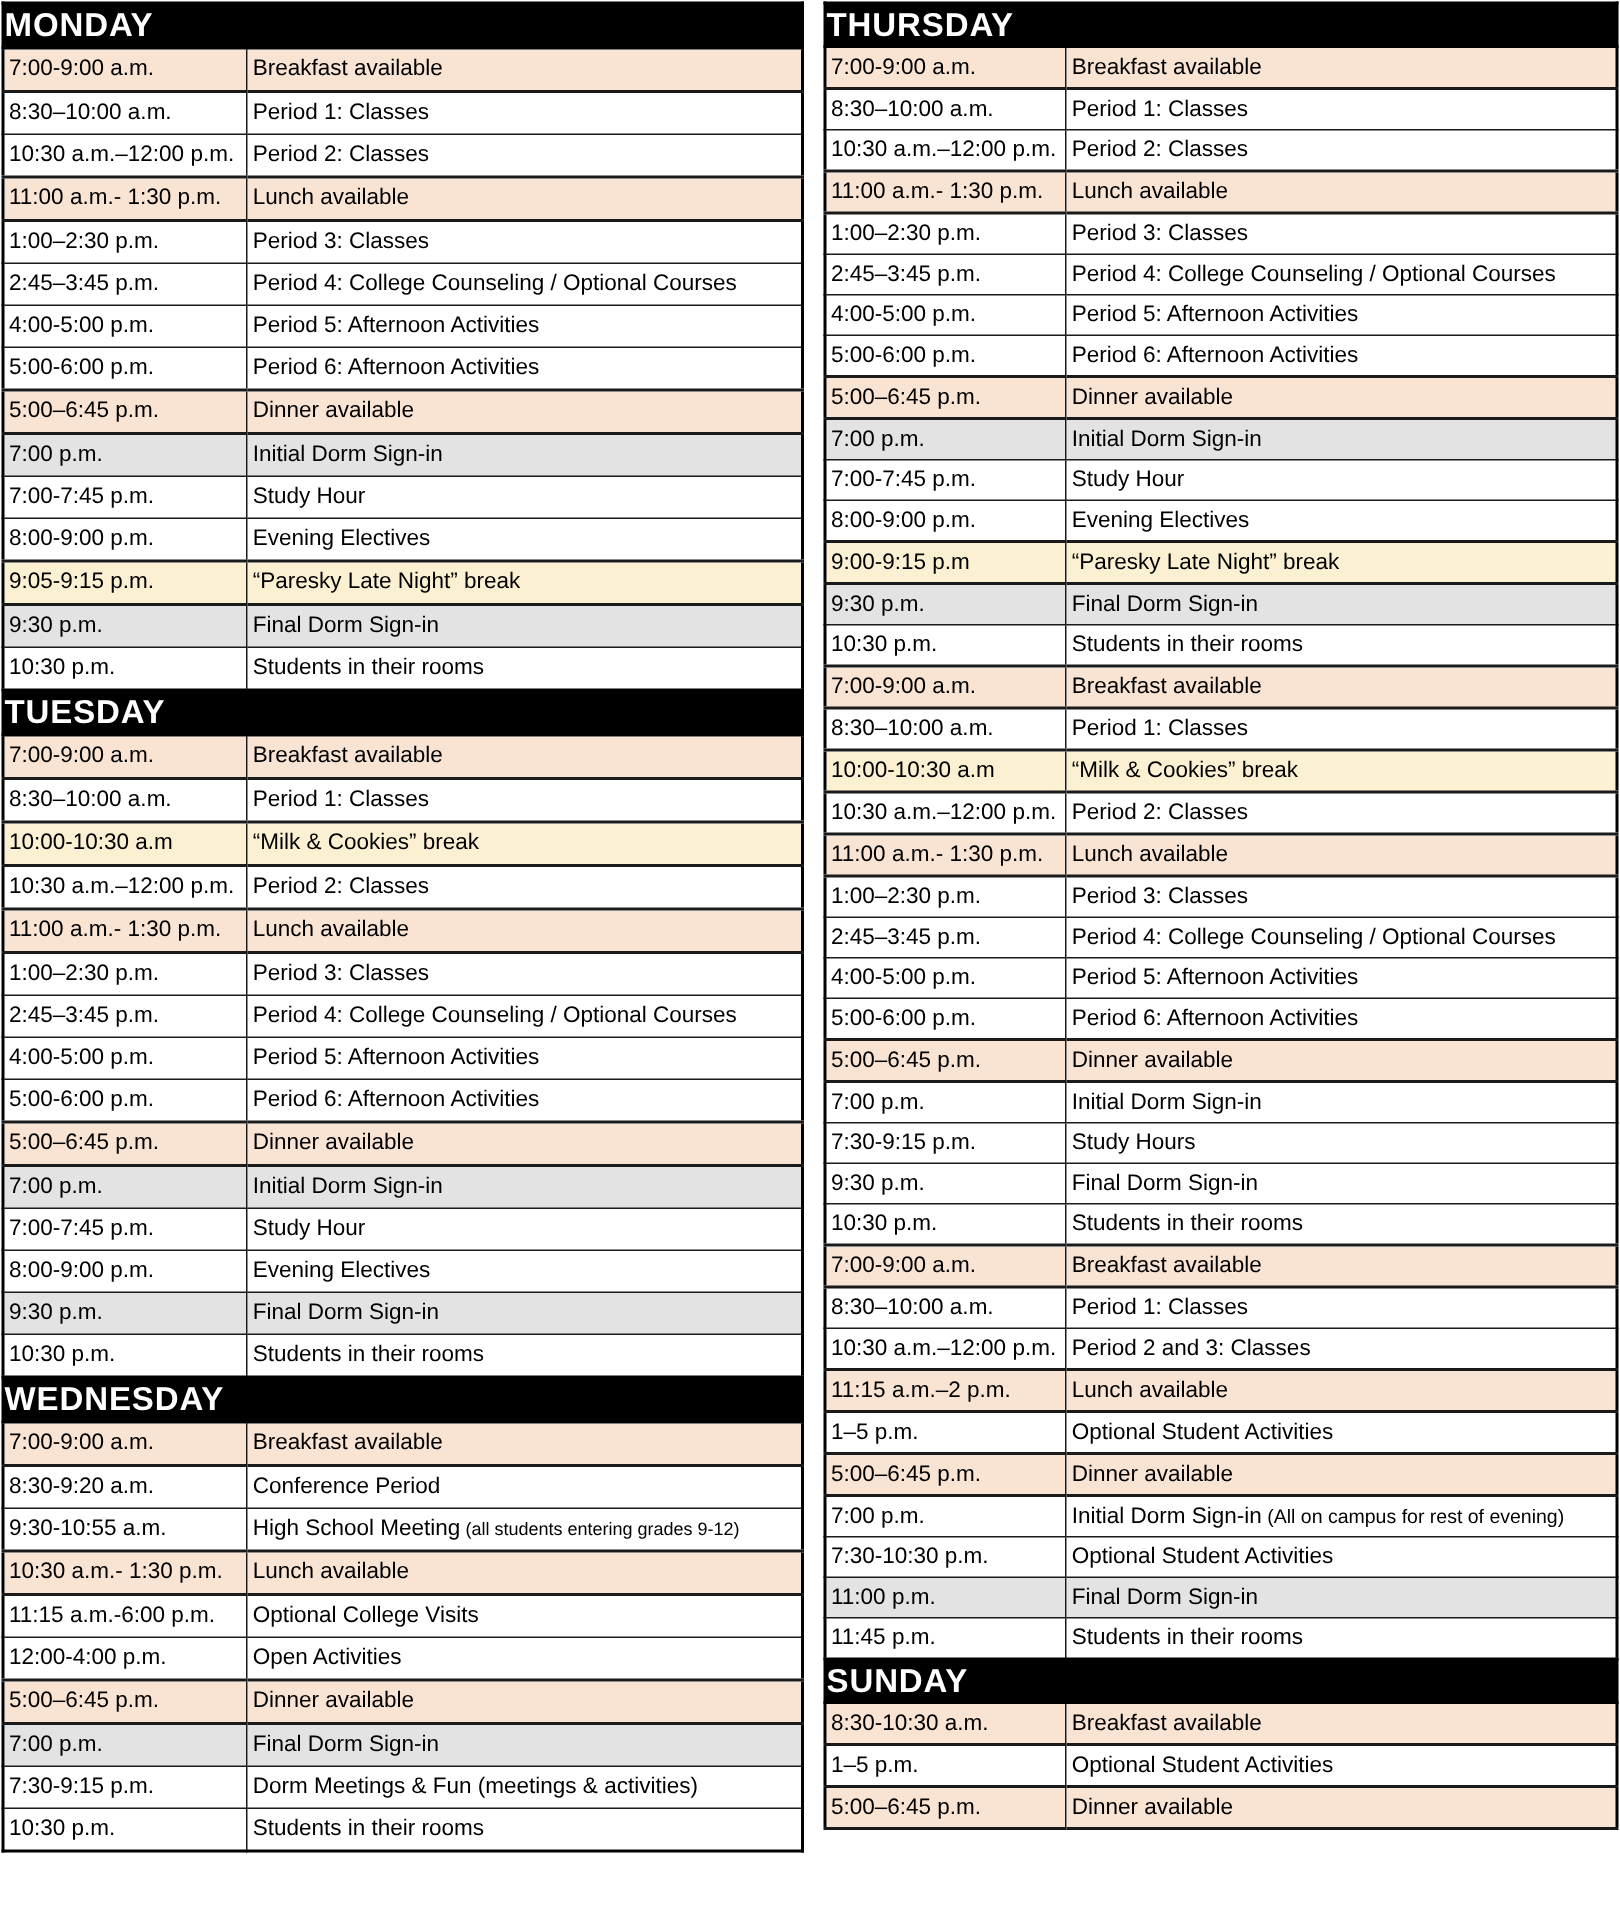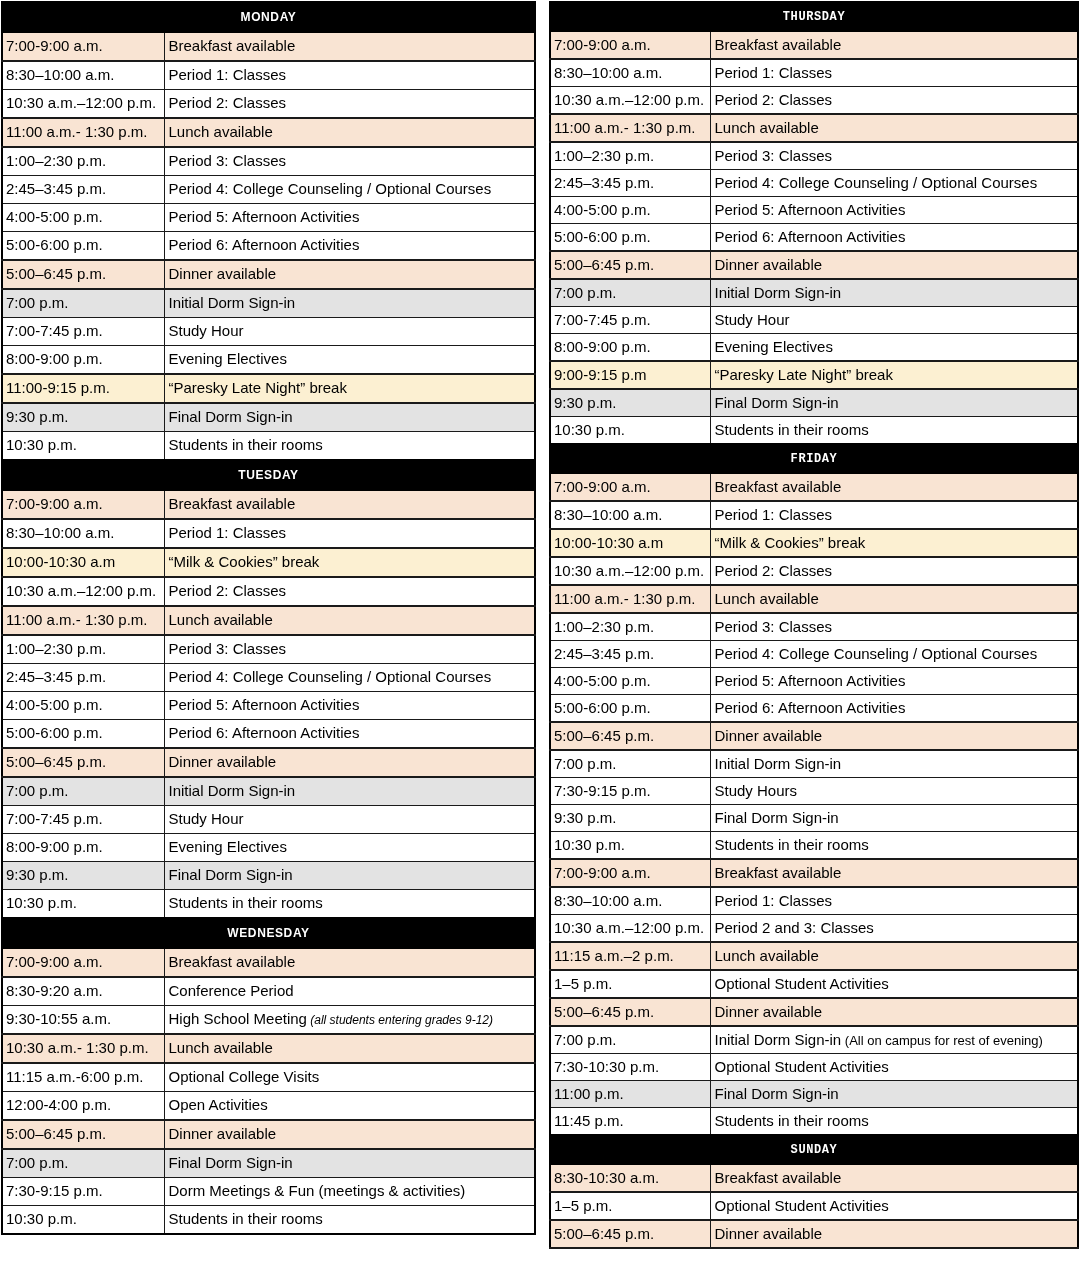--- a/index.html
+++ b/index.html
@@ -18,46 +18,46 @@
     border-collapse:collapse;
     width:100%;
     table-layout:fixed;
     border:2px solid #000;
   }
   .col-left col.c-time{width:162px;}
   .col-right col.c-time{width:160px;}
   th.day{
     background:var(--header-bg,#000);
     color:var(--header-text,#fff);
-    font-size:12px;
+    font-size:22px;
     font-weight:bold;
     letter-spacing:.6px;
-    text-align:center;
+    text-align:left;
     vertical-align:middle;
     border:2px solid #000;
     padding:0;
   }
   .col-left th.day{height:28px;}
-  .col-right th.day{height:27px;font-family:Liberation Mono, monospace;}
+  .col-right th.day{height:27px;}
   td{
     border:1px solid #1a1a1a;
     font-size:15px;
     line-height:1.1;
     vertical-align:middle;
     padding:1px 2px 1px 4px;
     white-space:nowrap;
     overflow:hidden;
   }
   .col-left td{height:25px;}
   .col-right td{height:24px;}
   td.time{padding-left:3px;}
   tr.meal td{background:var(--meal,#F9E4D3);border-top-width:2px;border-bottom-width:2px;}
   tr.break td{background:var(--break,#FCF0D2);border-top-width:2px;border-bottom-width:2px;}
   tr.dorm td{background:var(--dorm,#E3E3E3);}
-  .note-italic-small{font-style:italic;font-size:12px;}
+  .note-italic-small{font-size:12px;}
   .note-plain{font-size:13px;}
 </style>
 </head>
 <body>
 
 <div class="page">
   <div class="sched-col col-left">
     <table class="sched">
       <colgroup>
           <col class="c-time">
@@ -109,21 +109,21 @@
           </tr>
           <tr class="row">
             <td class="time">7:00-7:45  p.m.</td>
             <td class="activity"><span>Study Hour</span></td>
           </tr>
           <tr class="row">
             <td class="time">8:00-9:00  p.m.</td>
             <td class="activity"><span>Evening Electives</span></td>
           </tr>
           <tr class="row break">
-            <td class="time">11:00-9:15 p.m.</td>
+            <td class="time">9:05-9:15 p.m.</td>
             <td class="activity"><span>“Paresky Late Night” break</span></td>
           </tr>
           <tr class="row dorm">
             <td class="time">9:30 p.m.</td>
             <td class="activity"><span>Final Dorm Sign-in</span></td>
           </tr>
           <tr class="row">
             <td class="time">10:30 p.m.</td>
             <td class="activity"><span>Students in their rooms</span></td>
           </tr>
@@ -299,23 +299,20 @@
             <td class="activity"><span>“Paresky Late Night” break</span></td>
           </tr>
           <tr class="row dorm">
             <td class="time">9:30 p.m.</td>
             <td class="activity"><span>Final Dorm Sign-in</span></td>
           </tr>
           <tr class="row">
             <td class="time">10:30 p.m.</td>
             <td class="activity"><span>Students in their rooms</span></td>
           </tr>
-          <tr>
-            <th colspan="2" class="day">FRIDAY</th>
-          </tr>
           <tr class="row meal">
             <td class="time">7:00-9:00  a.m.</td>
             <td class="activity"><span>Breakfast  available</span></td>
           </tr>
           <tr class="row">
             <td class="time">8:30–10:00  a.m.</td>
             <td class="activity"><span>Period 1: Classes</span></td>
           </tr>
           <tr class="row break">
             <td class="time">10:00-10:30  a.m</td>

